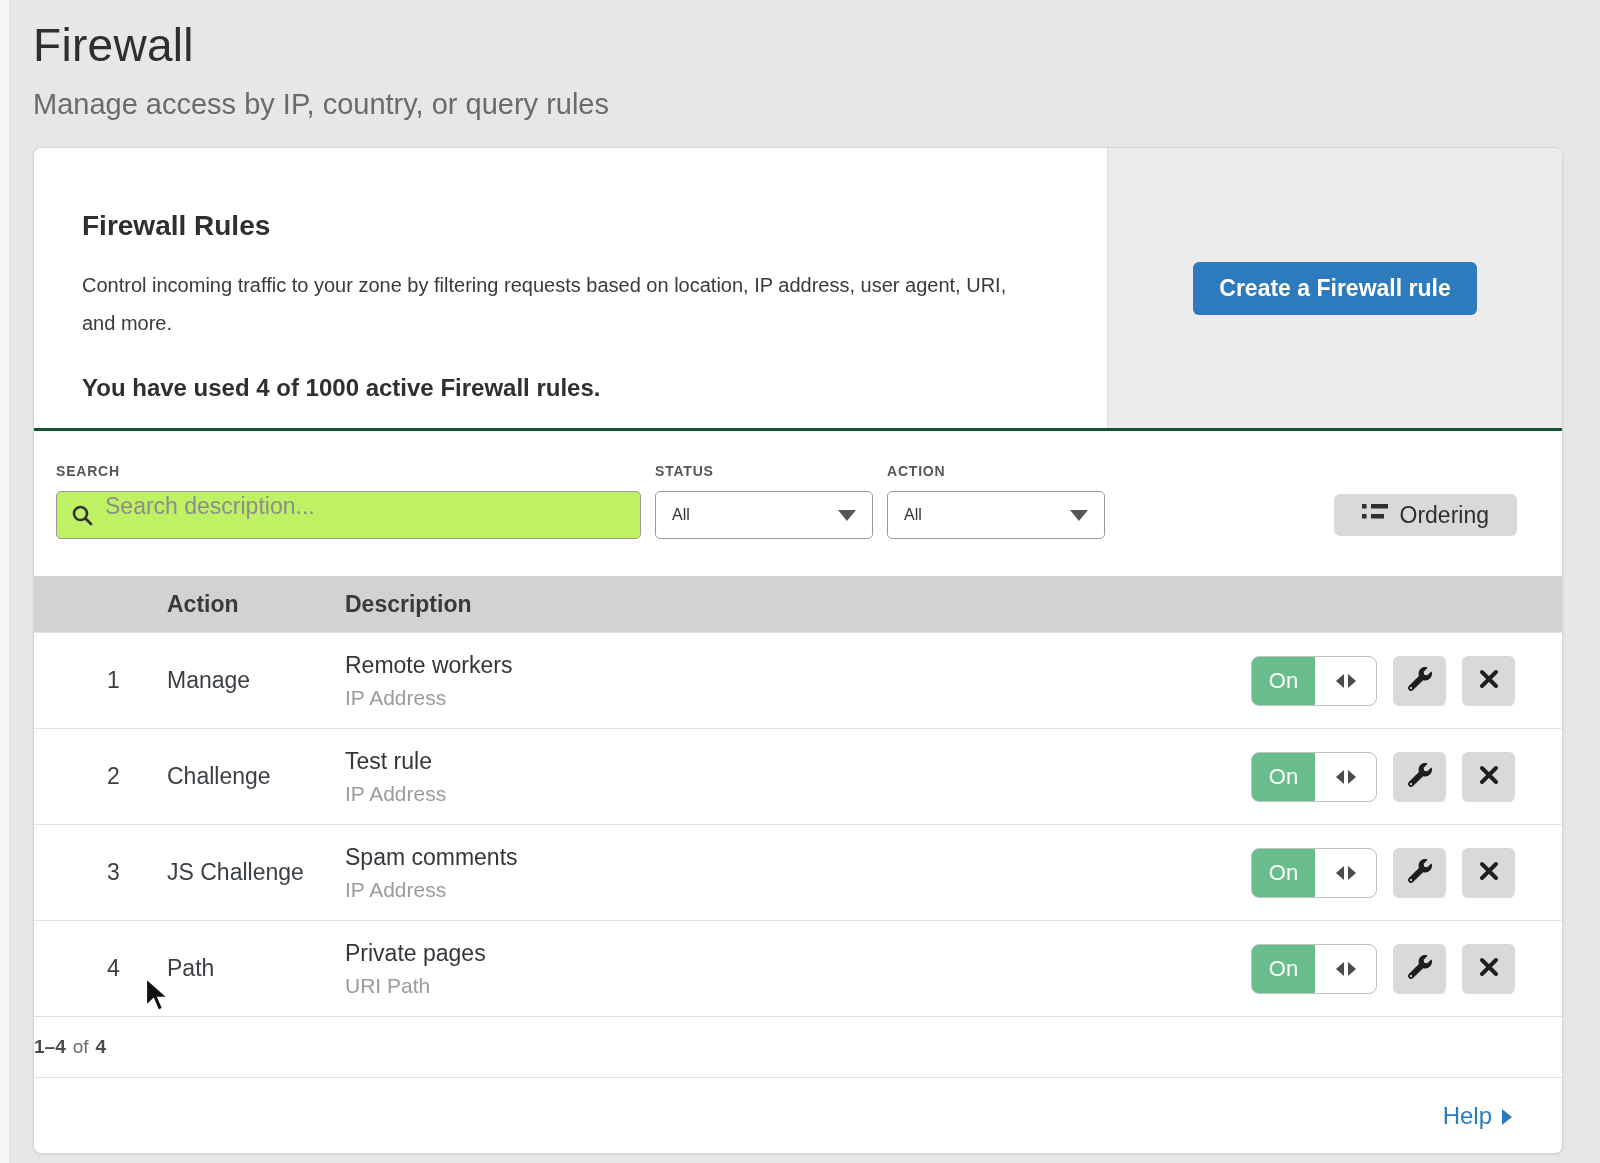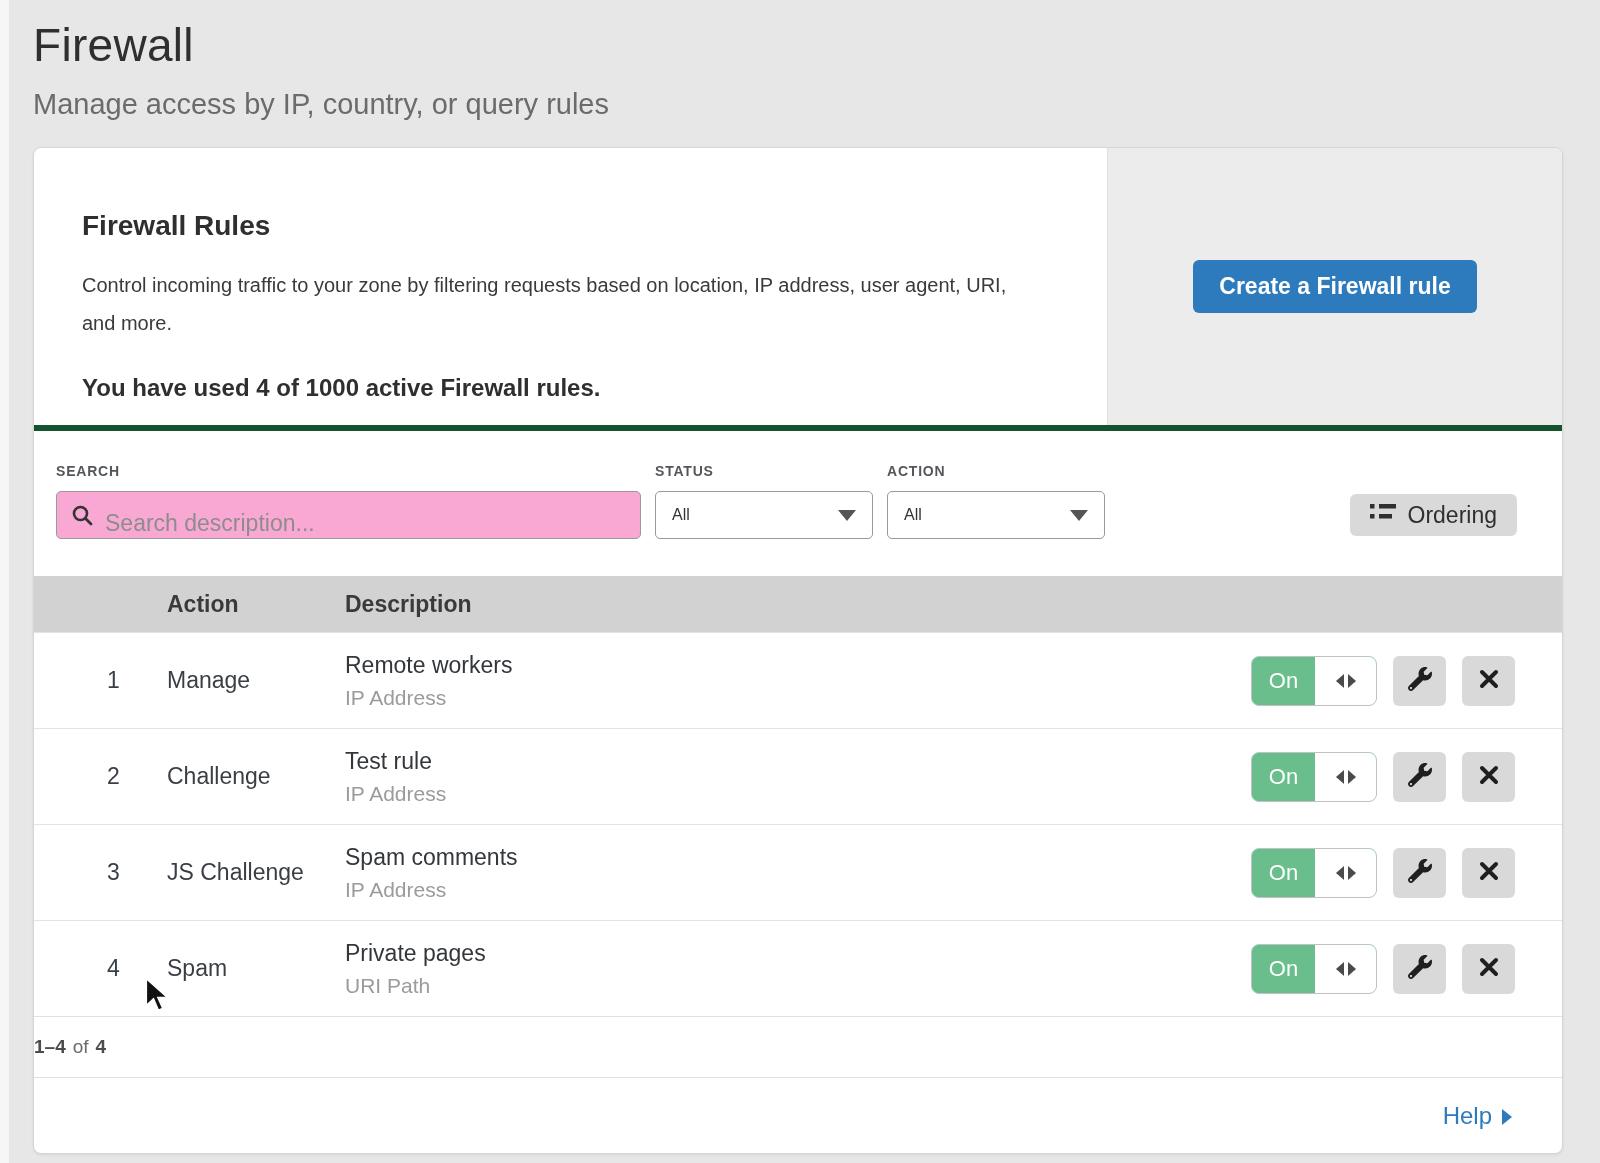--- a/index.html
+++ b/index.html
@@ -32,21 +32,21 @@
   .card {
     width: 1530px;
     background: #ffffff;
     border: 1px solid #d6d6d6;
     border-radius: 8px;
     box-shadow: 0 1px 3px rgba(0,0,0,.08);
     overflow: hidden;
   }
 
   
-  .hero { display: flex; height: 283px; border-bottom: 6px solid #14532d; }
+  .hero { display: flex; height: 283px; border-bottom: 3px solid #14532d; }
   .hero-left { flex: 1; padding: 50px 60px 0 48px; }
   .hero-heading { font-size: 28px; font-weight: bold; color: #2f2f2f; margin: 12px 0 24px 0; }
   .hero-desc { font-size: 20px; color: #3a3a3a; line-height: 38px; max-width: 945px; margin: 0 0 32px 0; }
   .hero-usage { font-size: 24px; font-weight: bold; color: #2f2f2f; }
   .hero-right {
     width: 455px; background: #ececec;
     border-left: 1px solid #e0e0e0;
     display: flex; align-items: center; justify-content: center;
   }
   .create-btn {
@@ -60,22 +60,22 @@
 
   
   .filters { display: flex; align-items: flex-start; padding: 32px 45px 37px 22px; }
   .filter-group { margin-right: 14px; }
   .filter-label {
     font-size: 14px; font-weight: bold; color: #53565a;
     letter-spacing: .8px; margin-bottom: 12px;
   }
   .search-box {
     position: relative; width: 585px; height: 48px;
-    border: 1px solid #9a9a9a; border-radius: 5px; background: #f9a8d4;
-    display: flex; align-items: flex-end;
+    border: 1px solid #9a9a9a; border-radius: 5px; background: #bef264;
+    display: flex; align-items: flex-start;
   }
   .search-box .s-icon { position: absolute; left: 14px; top: 12px; }
   .search-input {
     border: none; outline: none; background: transparent;
     margin-left: 46px; width: 520px;
     font-family: "Liberation Sans", sans-serif;
     font-size: 23px; color: #555;
   }
   .search-input::placeholder { color: #8d8d8d; }
   .select-box {
@@ -85,21 +85,21 @@
     padding: 0 16px; font-size: 16px; color: #333;
     cursor: pointer;
   }
   .caret-down {
     width: 0; height: 0;
     border-left: 9px solid transparent; border-right: 9px solid transparent;
     border-top: 11px solid #555;
   }
   .ordering-btn {
     margin-left: auto; margin-top: 31px;
-    height: 42px; padding: 0 20px;
+    height: 42px; padding: 0 28px;
     background: #d9d9d9; border: none; border-radius: 6px;
     display: flex; align-items: center; gap: 12px;
     font-family: "Liberation Sans", sans-serif;
     font-size: 23px; color: #2f2f2f;
     cursor: pointer;
   }
 
   
   .table-header {
     display: flex; align-items: center;
@@ -337,21 +337,21 @@
             <svg width="22" height="22" viewBox="0 0 22 22">
                 <path d="M4 4 L18 18 M18 4 L4 18" stroke="#1f1f1f" stroke-width="4" stroke-linecap="round"></path>
               </svg>
           </span>
         </button>
       </div>
     </div>
 
     <div class="rule-row">
       <div class="c-num rule-num">4</div>
-      <div class="c-action rule-action">Spam</div>
+      <div class="c-action rule-action">Path</div>
       <div class="c-desc">
         <div class="desc-title">Private pages</div>
         <div class="desc-sub">URI Path</div>
       </div>
       <div class="controls">
         <div class="toggle">
           <span class="toggle-on">On</span>
           <span class="toggle-handle">
             <span class="tri-left"></span>
             <span class="tri-right"></span>

